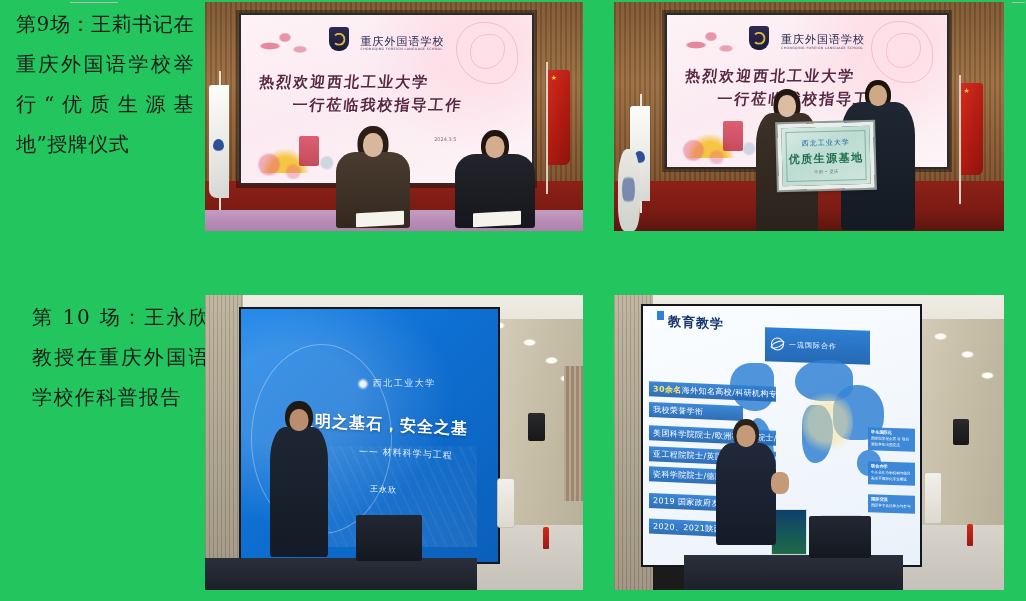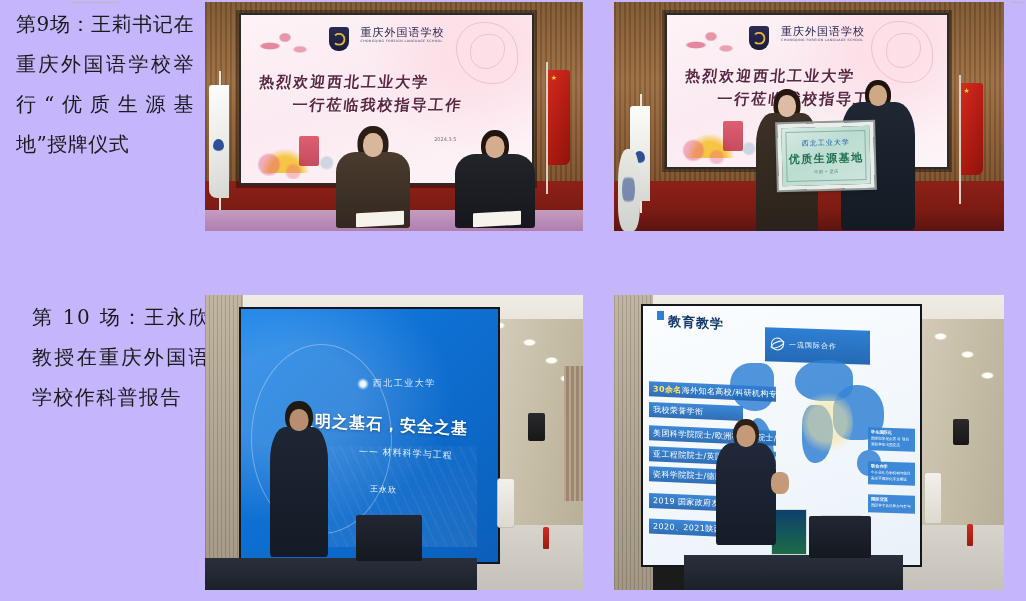--- a/index.html
+++ b/index.html
@@ -12,21 +12,21 @@
     height: 601px;
     overflow: hidden;
     font-family: "DejaVu Sans", "Liberation Sans", sans-serif;
     position: relative;
   }
 
   .page {
     position: relative;
     width: 1026px;
     height: 601px;
-    background: #c4b5fd;
+    background: #22c55e;
   }
 
   
   .rule {
     position: absolute;
     top: 2px;
     height: 1px;
     background: #b9b9b9;
   }
   .rule-left  { left: 70px;  width: 48px; }
@@ -87,21 +87,21 @@
       radial-gradient(circle at 80% 18%, rgba(255,214,224,0.55) 0 14%, rgba(0,0,0,0) 40%),
       linear-gradient(160deg, #fdf3f7 0%, #fbeaf1 45%, #fdf5f8 100%);
     border: 2px solid #2b2b2b;
     box-shadow: 0 0 0 3px rgba(0,0,0,0.35);
   }
   .screen-logo {
     position: absolute;
     left: 50%; top: 7%;
     transform: translateX(-50%);
     display: flex;
-    align-items: flex-start;
+    align-items: flex-end;
     gap: 12px;
   }
   .crest {
     width: 20px; height: 24px;
     background: linear-gradient(180deg, #2b2b55 0%, #1b1b3a 100%);
     border-radius: 3px 3px 9px 9px;
     position: relative;
   }
   .crest::after {
     content: "";

